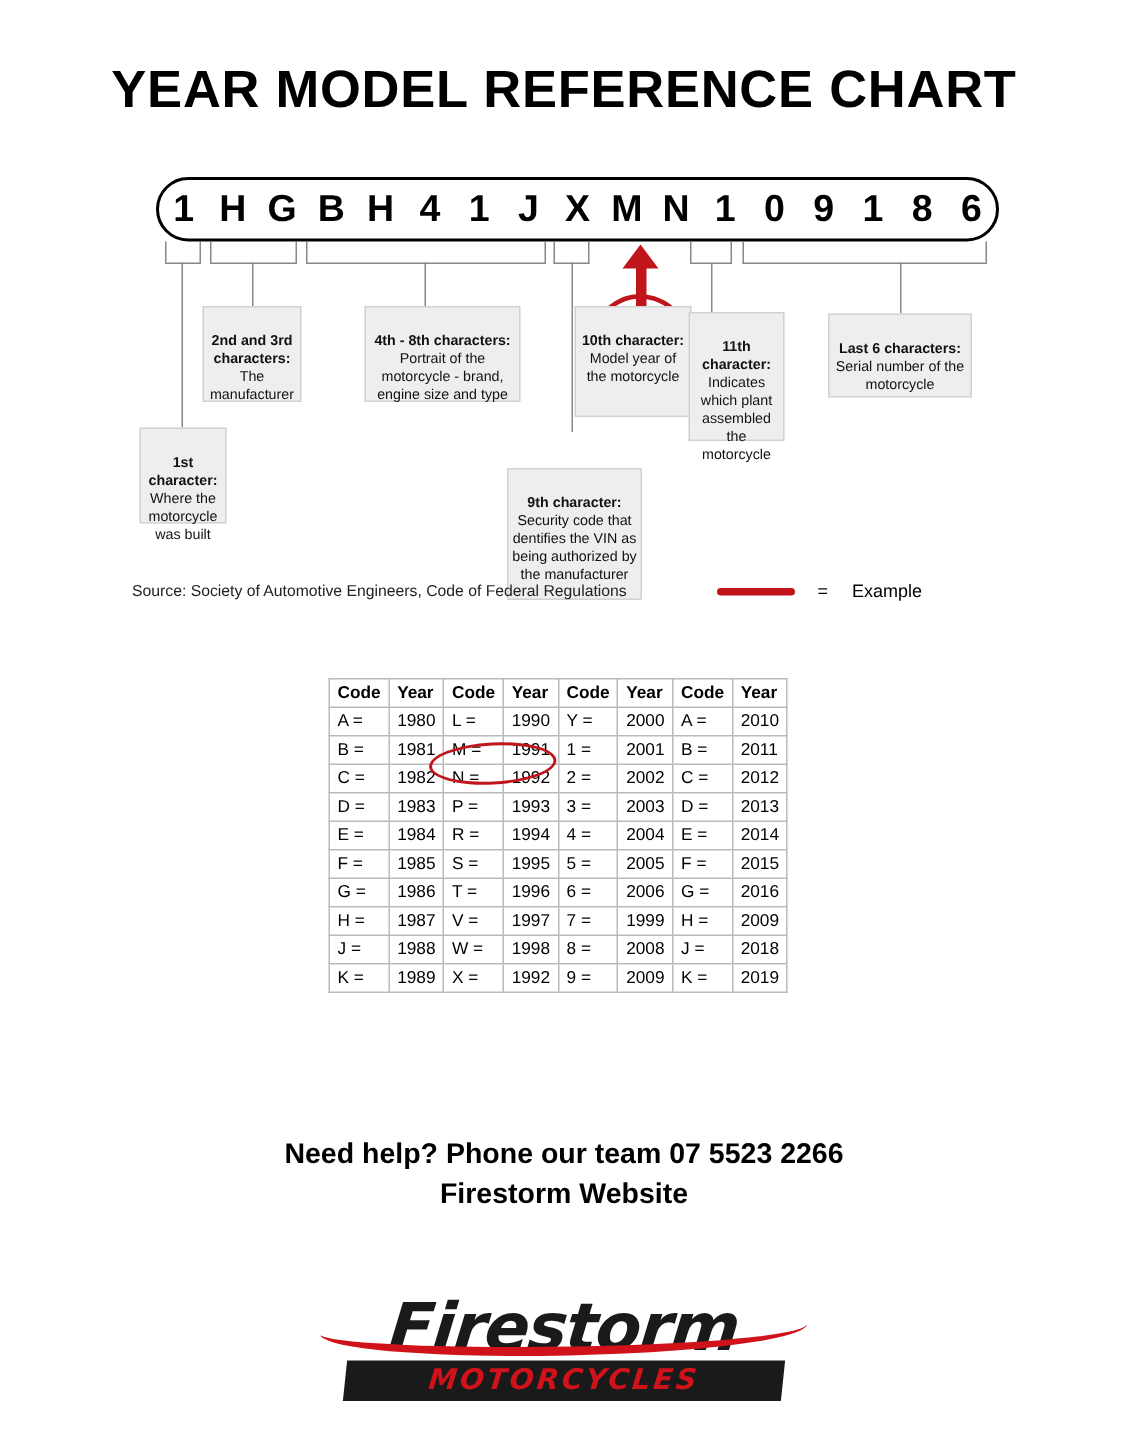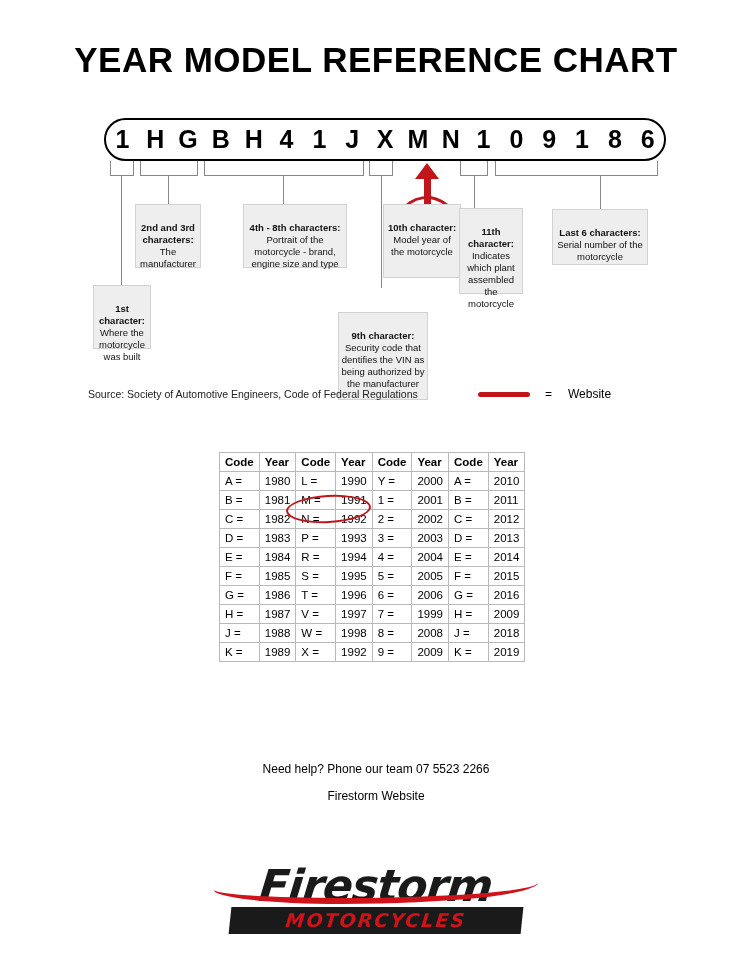--- a/index.html
+++ b/index.html
@@ -182,22 +182,22 @@
     pointer-events: none;
   }
 
   
   #help-block {
     position: absolute;
     left: 0;
     top: 756px;
     width: 752px;
     text-align: center;
-    font-size: 12px;
-    font-weight: normal;
+    font-size: 19px;
+    font-weight: bold;
     line-height: 27px;
   }
 
   
   #logo {
     position: absolute;
     left: 200px;
     top: 860px;
     width: 352px;
     height: 78px;
@@ -335,21 +335,21 @@
   </div>
 
   <div class="callout" style="left:552px; top:209px; width:96px; height:56px;">
     <b>Last 6 characters:</b>
     <div>Serial number of the motorcycle</div>
   </div>
 
   <div id="source-line">Source:  Society of Automotive Engineers, Code of Federal Regulations</div>
   <div id="example-dash"></div>
   <div id="example-equals">=</div>
-  <div id="example-label">Website</div>
+  <div id="example-label">Example</div>
 
   <div id="code-table-wrap">
     <table class="code-table">
       <thead>
         <tr>
           <th>Code</th>
           <th>Year</th>
           <th>Code</th>
           <th>Year</th>
           <th>Code</th>

